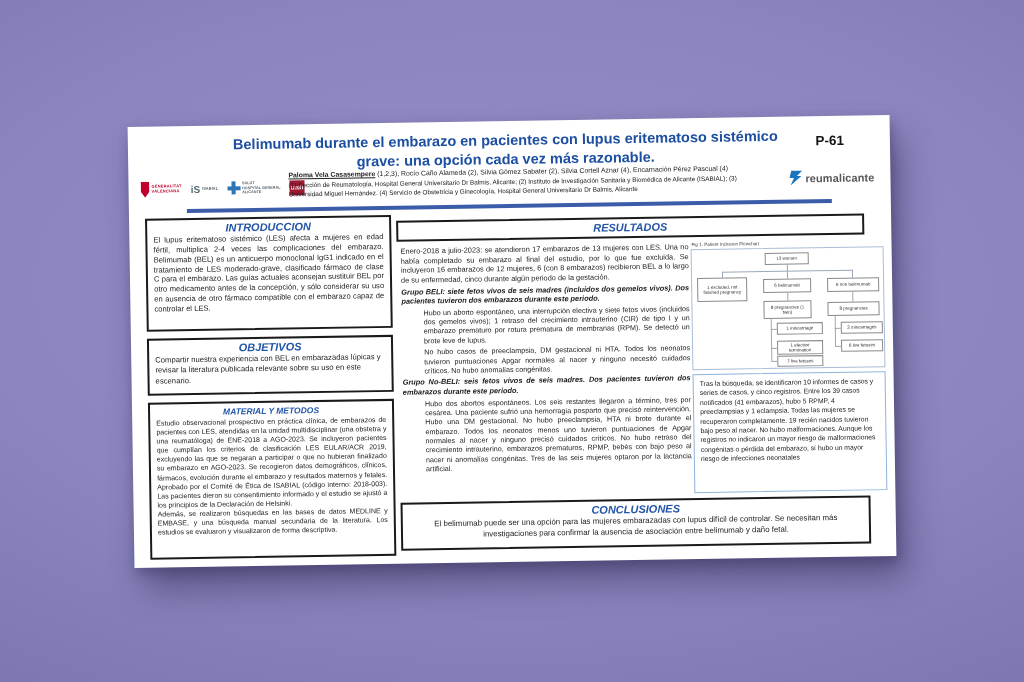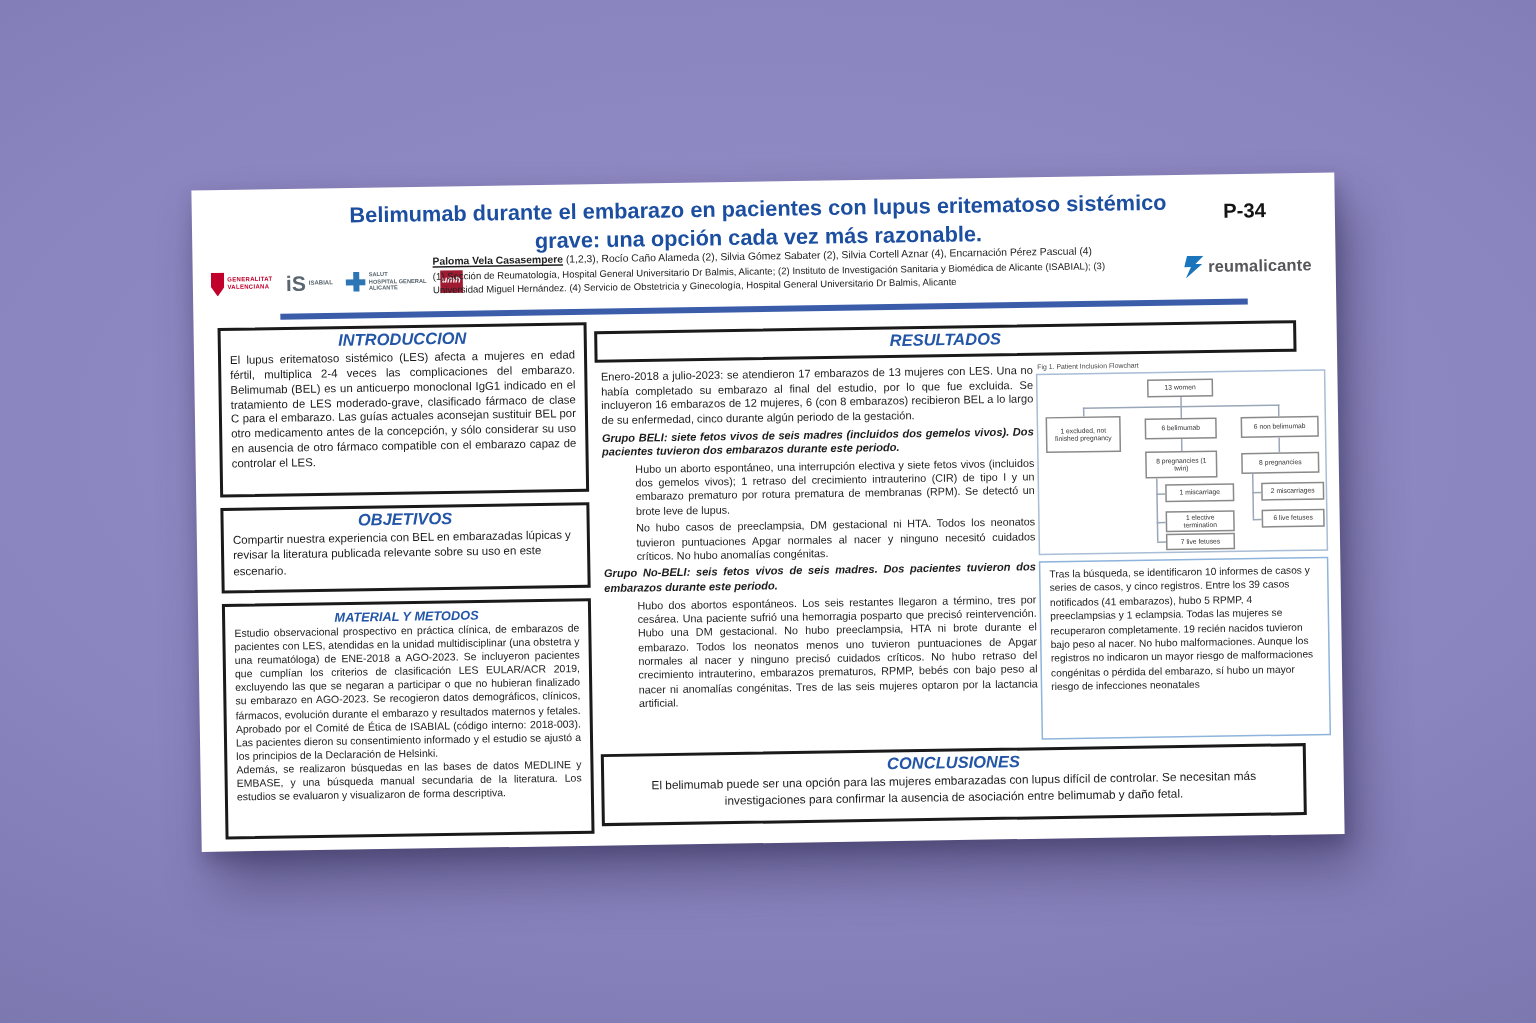--- a/index.html
+++ b/index.html
@@ -18,21 +18,21 @@
   
   .title{
     position:absolute;top:10px;left:105px;width:545px;
     text-align:center;color:#1d4fa1;font-weight:bold;font-size:14.5px;line-height:1.3;
   }
   .code{position:absolute;top:17px;right:46px;font-size:13.5px;font-weight:bold;color:#141414;}
   .logos{position:absolute;top:50px;left:12px;display:flex;align-items:center;gap:9px;height:26px;}
   .logo{display:flex;align-items:center;gap:2px;}
   .gv-emblem{width:9px;height:16px;background:#c1002c;clip-path:polygon(0 0,100% 0,100% 60%,50% 100%,0 60%);}
   .gv-text{font-size:4px;color:#c1002c;font-weight:bold;line-height:1.2;letter-spacing:.2px;}
-  .isabial-mark{font-size:14px;color:#5a6770;font-weight:bold;}
+  .isabial-mark{font-size:10px;color:#5a6770;font-weight:bold;}
   .isabial-text{font-size:4px;color:#5a6770;line-height:1.2;font-weight:bold;}
   .cross{position:relative;width:13px;height:13px;}
   .cross::before,.cross::after{content:"";position:absolute;background:#2e75b6;}
   .cross::before{left:4.5px;top:0;width:4px;height:13px;}
   .cross::after{left:0;top:4.5px;width:13px;height:4px;}
   .hosp-text{font-size:3.8px;color:#5a6770;line-height:1.25;font-weight:bold;}
   .umh-box{width:15px;height:15px;background:#9e1b32;color:#fff;font-size:6px;font-weight:bold;
     display:flex;align-items:center;justify-content:center;font-style:italic;}
   .authorblock{position:absolute;top:47px;left:160px;width:472px;color:#222;}
   .authors{font-size:6.9px;line-height:1.3;}
@@ -86,21 +86,21 @@
     font-size:6.8px;line-height:1.38;color:#222;text-align:left;}
   .box-conc{left:267px;top:380px;width:470px;height:48px;}
   .box-conc .body-text{font-size:7.9px;line-height:1.35;text-align:center;padding:0 12px 3px 12px;}
 </style>
 </head>
 <body>
 
 <div class="poster">
 
   <div class="title">Belimumab durante el embarazo en pacientes con lupus eritematoso sistémico grave: una opción cada vez más razonable.</div>
-  <div class="code">P-34</div>
+  <div class="code">P-61</div>
 
   <div class="logos">
     <div class="logo">
       <span class="gv-emblem"></span>
       <span class="gv-text">
         <span>GENERALITAT</span><br>
         <span>VALENCIANA</span>
       </span>
     </div>
     <div class="logo">

